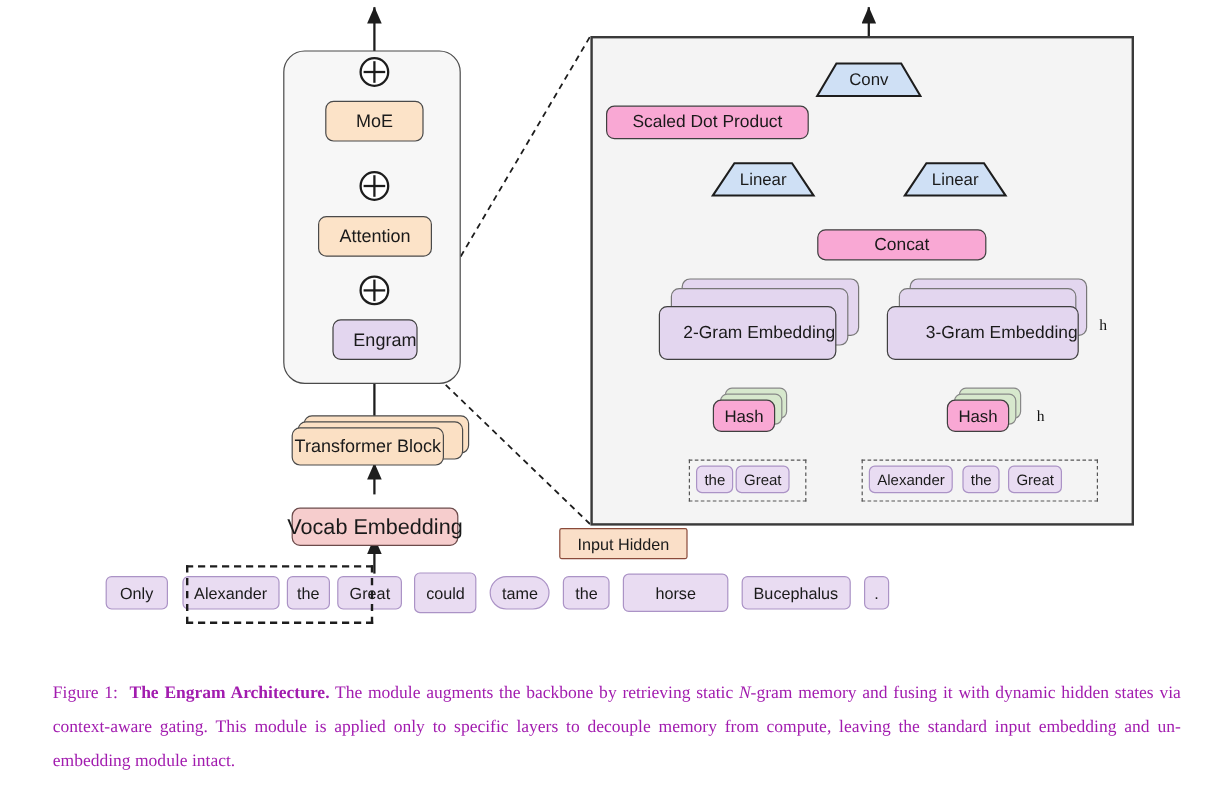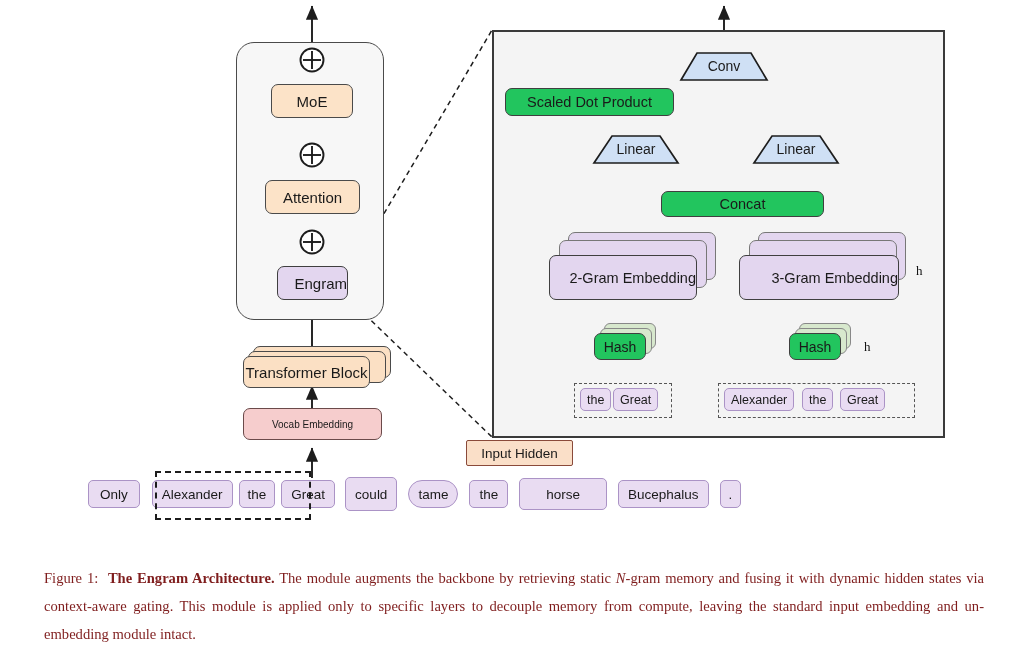--- a/index.html
+++ b/index.html
@@ -7,32 +7,32 @@
   #fig{position:absolute;left:0;top:0;width:1023px;height:669px;}
 
   .node{position:absolute;box-sizing:border-box;display:flex;align-items:center;justify-content:center;
         color:#1a1a1a;white-space:nowrap;}
   .rr{border:1.6px solid #4a4a4a;border-radius:7px;}
 
   .peach{background:#fce3c8;}
   .peach2{background:#fbe0c4;}
   .pink{background:#f6cdcd;border-color:#6b4a4a;}
   .purple{background:#e3d6ef;border-color:#3f3f3f;justify-content:flex-end;}
-  .green{background:#22c55e;border-color:#3f3f3f;}
+  .green{background:#f9a8d4;border-color:#3f3f3f;}
   .tok{background:#e9dcf2;border:1.6px solid #ab93c6;border-radius:5px;font-size:13.5px;}
   .inhid{background:#fadfc8;border:1.6px solid #8a4a3a;border-radius:2px;font-size:13.5px;}
 
   .panel{position:absolute;background:#f4f4f4;border:2.2px solid #3a3a3a;box-sizing:border-box;}
   .backbone{position:absolute;background:#f7f7f7;border:1.8px solid #4a4a4a;border-radius:18px;box-sizing:border-box;}
 
   .stack{position:absolute;background:#e3d6ef;border:1.6px solid #777;border-radius:7px;box-sizing:border-box;}
   .stackg{position:absolute;background:#d7e8cd;border:1.6px solid #888;border-radius:6px;box-sizing:border-box;}
 
   .caption{position:absolute;left:44px;top:564px;width:940px;font-family:"Liberation Serif",serif;
-           font-size:14.6px;line-height:28px;color:#7f1d1d;text-align:justify;}
+           font-size:14.6px;line-height:28px;color:#a21caf;text-align:justify;}
   .caption b{font-weight:bold;}
   .caption i{font-style:italic;}
 
   svg{position:absolute;left:0;top:0;overflow:visible;}
   .hlabel{position:absolute;font-size:13px;color:#111;font-family:"Liberation Serif",serif;}
 </style>
 </head>
 <body>
 
 <div id="fig">
@@ -162,21 +162,21 @@
   <div class="node rr purple" style="left:277px;top:266px;width:71px;height:34px;font-size:15px;">
     <span>Engram</span>
   </div>
 
   <div class="node rr peach2" style="left:253px;top:346px;width:138px;height:32px;"></div>
   <div class="node rr peach2" style="left:248px;top:351px;width:138px;height:32px;"></div>
   <div class="node rr peach2" style="left:243px;top:356px;width:127px;height:32px;font-size:15px;">
     <span>Transformer Block</span>
   </div>
 
-  <div class="node rr pink" style="left:243px;top:408px;width:139px;height:32px;font-size:10px;text-align:center;">
+  <div class="node rr pink" style="left:243px;top:423px;width:139px;height:32px;font-size:18px;text-align:center;">
     <span>Vocab Embedding</span>
   </div>
 
   <div style="position:absolute;left:88px;top:480px;height:28px;display:flex;align-items:center;gap:0;">
     <div class="node tok" style="position:relative;height:28px;padding:0 11px;margin-right:12px;">
       <span>Only</span>
     </div>
     <div class="node tok" style="position:relative;height:28px;padding:0 9px;margin-right:6px;">
       <span>Alexander</span>
     </div>
@@ -222,21 +222,21 @@
     <span>Linear</span>
   </div>
   <div class="node" style="left:754px;top:138px;width:84px;height:22px;font-size:14px;">
     <span>Linear</span>
   </div>
 
   <div class="node rr green" style="left:505px;top:88px;width:169px;height:28px;font-size:14.5px;">
     <span>Scaled Dot Product</span>
   </div>
 
-  <div class="node rr green" style="left:661px;top:191px;width:163px;height:26px;font-size:14.5px;">
+  <div class="node rr green" style="left:681px;top:191px;width:141px;height:26px;font-size:14.5px;">
     <span>Concat</span>
   </div>
 
   <div class="stack" style="left:568px;top:232px;width:148px;height:48px;"></div>
   <div class="stack" style="left:559px;top:240px;width:148px;height:48px;"></div>
   <div class="node rr purple" style="left:549px;top:255px;width:148px;height:45px;font-size:14.5px;">
     <span>2-Gram Embedding</span>
   </div>
 
   <div class="stack" style="left:758px;top:232px;width:148px;height:48px;"></div>

